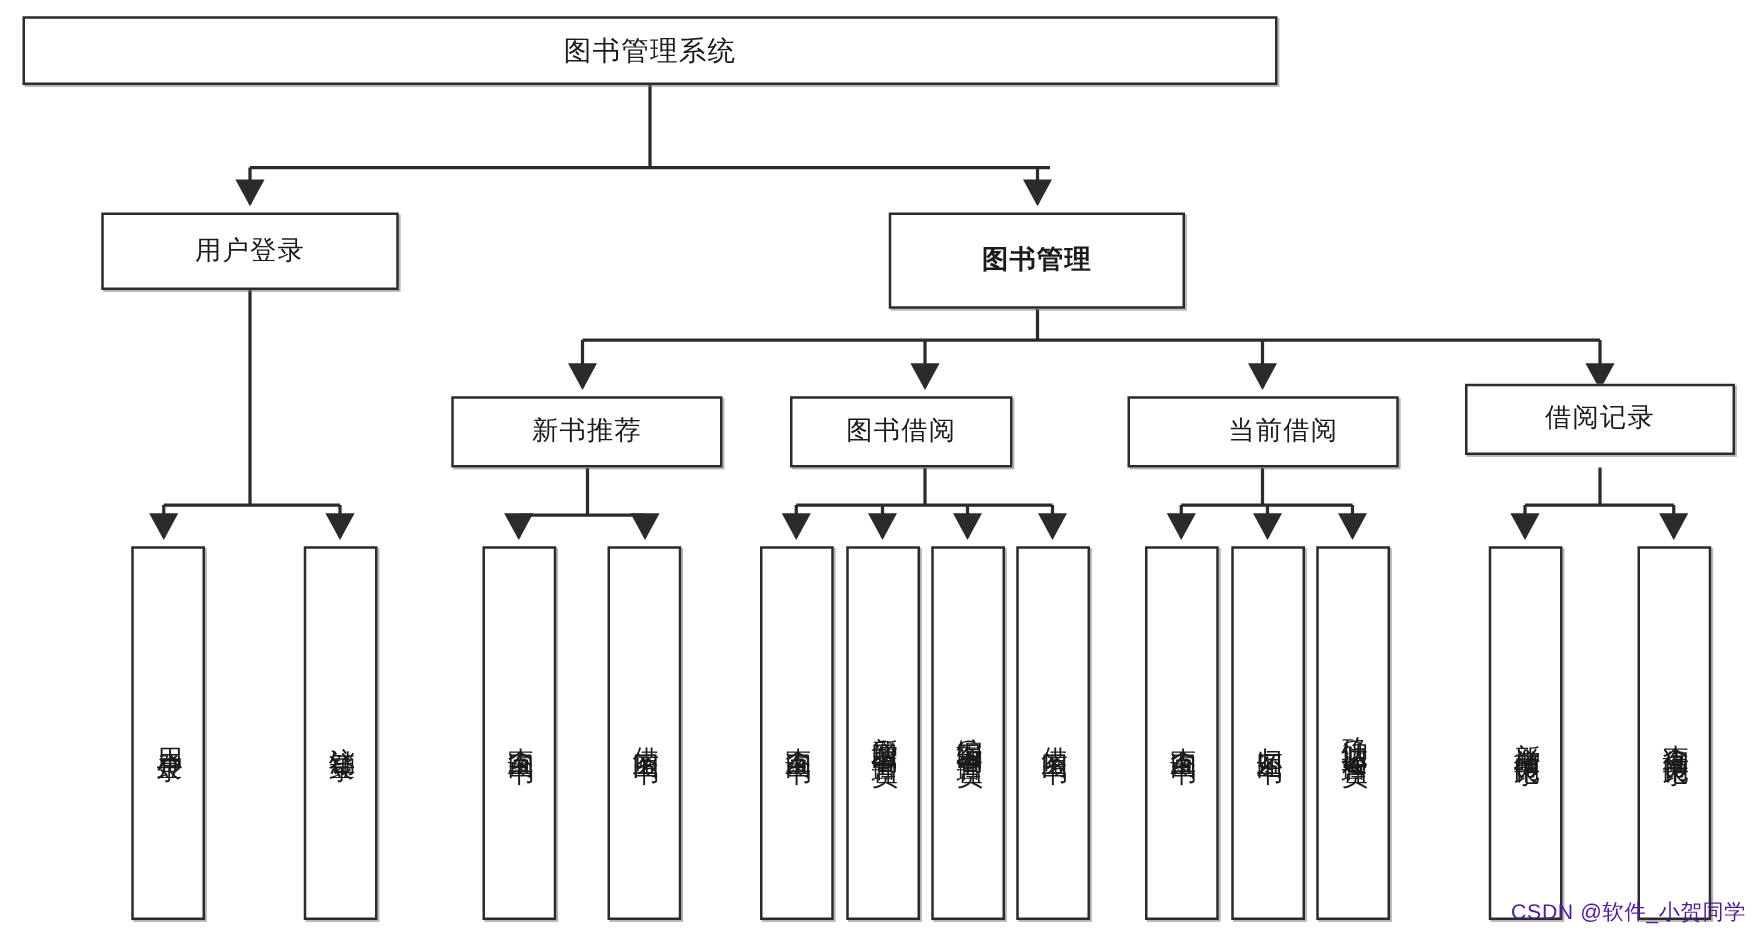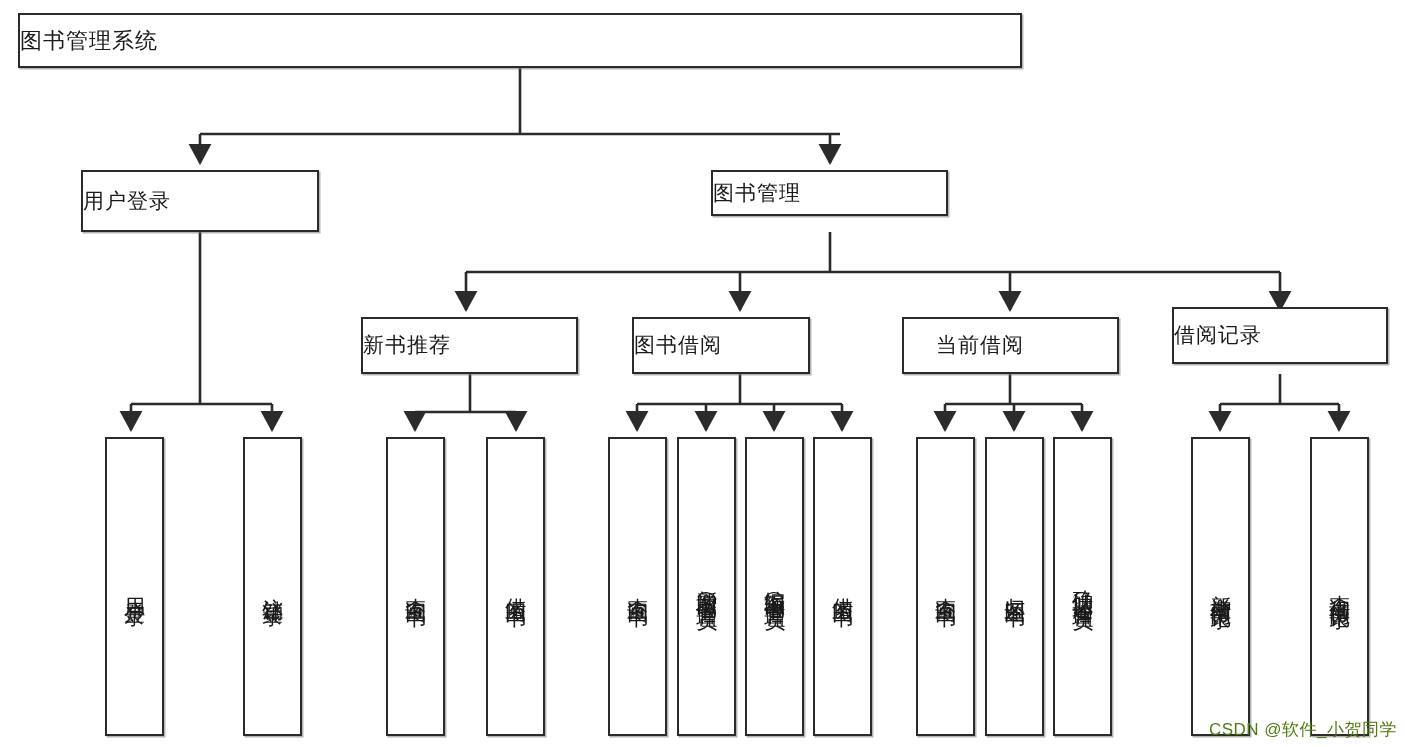--- a/index.html
+++ b/index.html
@@ -25,20 +25,21 @@
     height: 747px;
     pointer-events: none;
   }
   .node {
     position: absolute;
     box-sizing: border-box;
     border: 2px solid #2b2b2b;
     background: #ffffff;
     display: flex;
     align-items: center;
+    justify-content: center;
     color: #1a1a1a;
     box-shadow: 1.5px 1.5px 0 rgba(120,120,120,0.55);
   }
   .node .label {
     font-size: 21px;
     line-height: 1.15;
     letter-spacing: 1px;
     white-space: nowrap;
   }
   .node.leaf {
@@ -53,21 +54,21 @@
     letter-spacing: 3px;
     white-space: nowrap;
     max-height: 280px;
   }
   #root-node .label { font-size: 22px; }
   .watermark {
     position: absolute;
     right: 8px;
     bottom: 6px;
     font-size: 17px;
-    color: #4d7c0f;
+    color: #4c1d95;
     letter-spacing: 0.5px;
     white-space: nowrap;
     user-select: none;
   }
 </style>
 </head>
 <body>
 
 <div id="canvas">
 
@@ -121,21 +122,21 @@
     </g>
   </svg>
 
   <div class="node" id="root-node" style="left:18px; top:13px; width:1004px; height:55px;">
     <span class="label">图书管理系统</span>
   </div>
 
   <div class="node" style="left:81px; top:170px; width:238px; height:62px;">
     <span class="label">用户登录</span>
   </div>
-  <div class="node" style="left:711px; top:170px; width:237px; height:46px;">
+  <div class="node" style="left:711px; top:170px; width:237px; height:77px;font-weight:bold;">
     <span class="label">图书管理</span>
   </div>
 
   <div class="node" style="left:361px; top:317px; width:217px; height:57px;">
     <span class="label">新书推荐</span>
   </div>
   <div class="node" style="left:632px; top:317px; width:178px; height:57px;">
     <span class="label">图书借阅</span>
   </div>
   <div class="node" style="left:902px; top:317px; width:217px; height:57px;padding-left:32px;">

